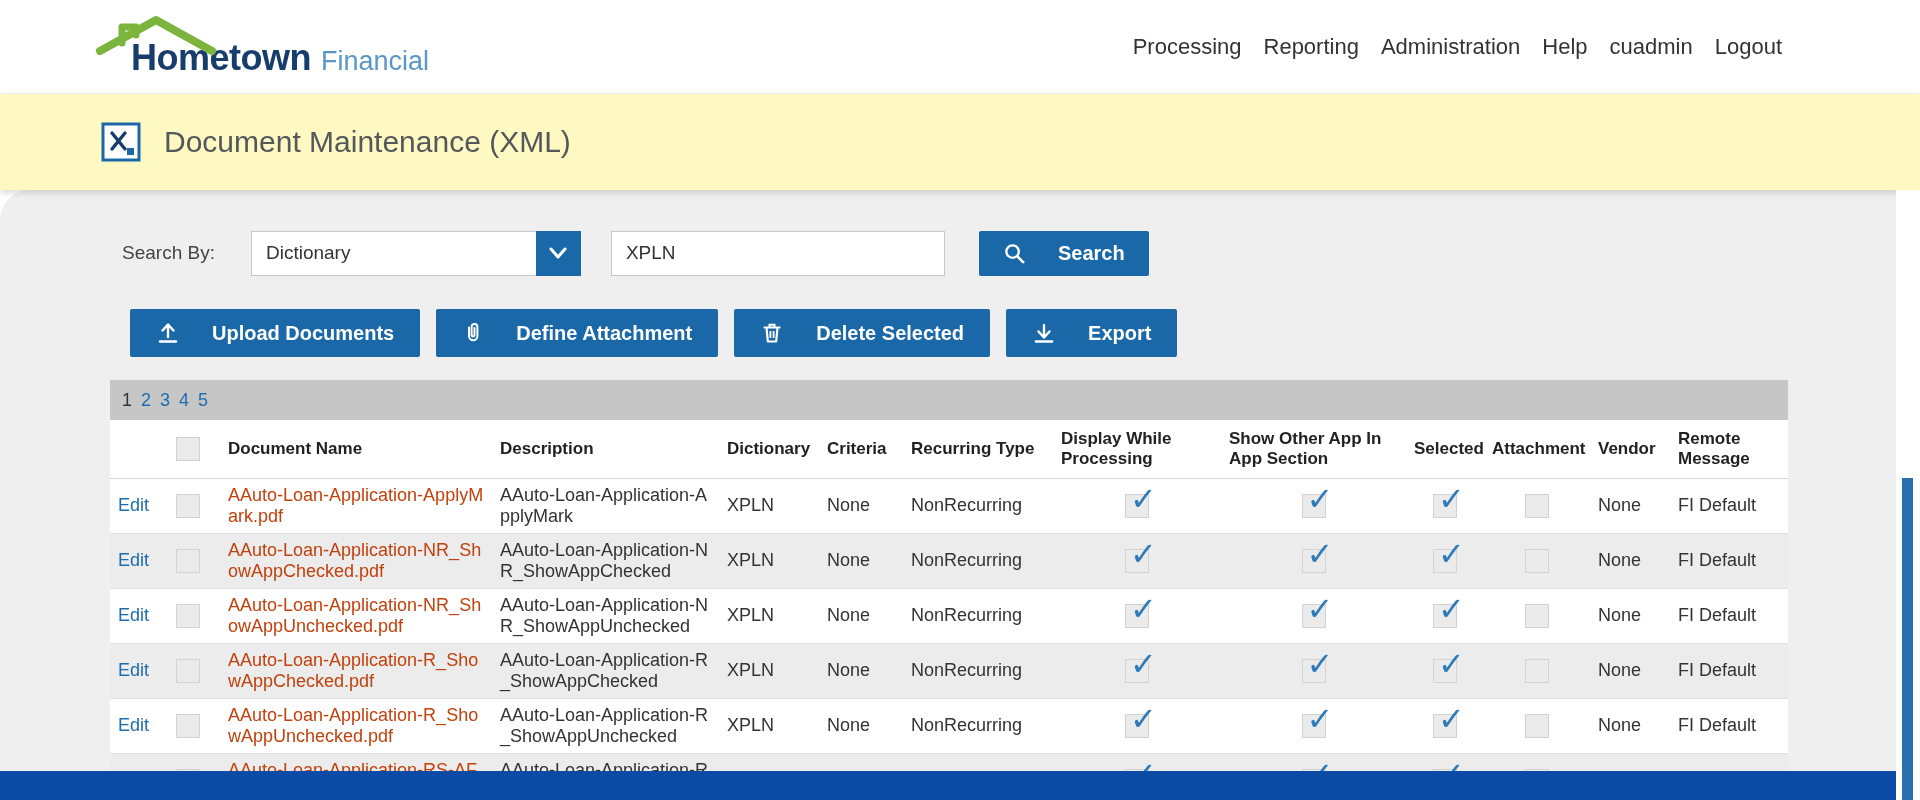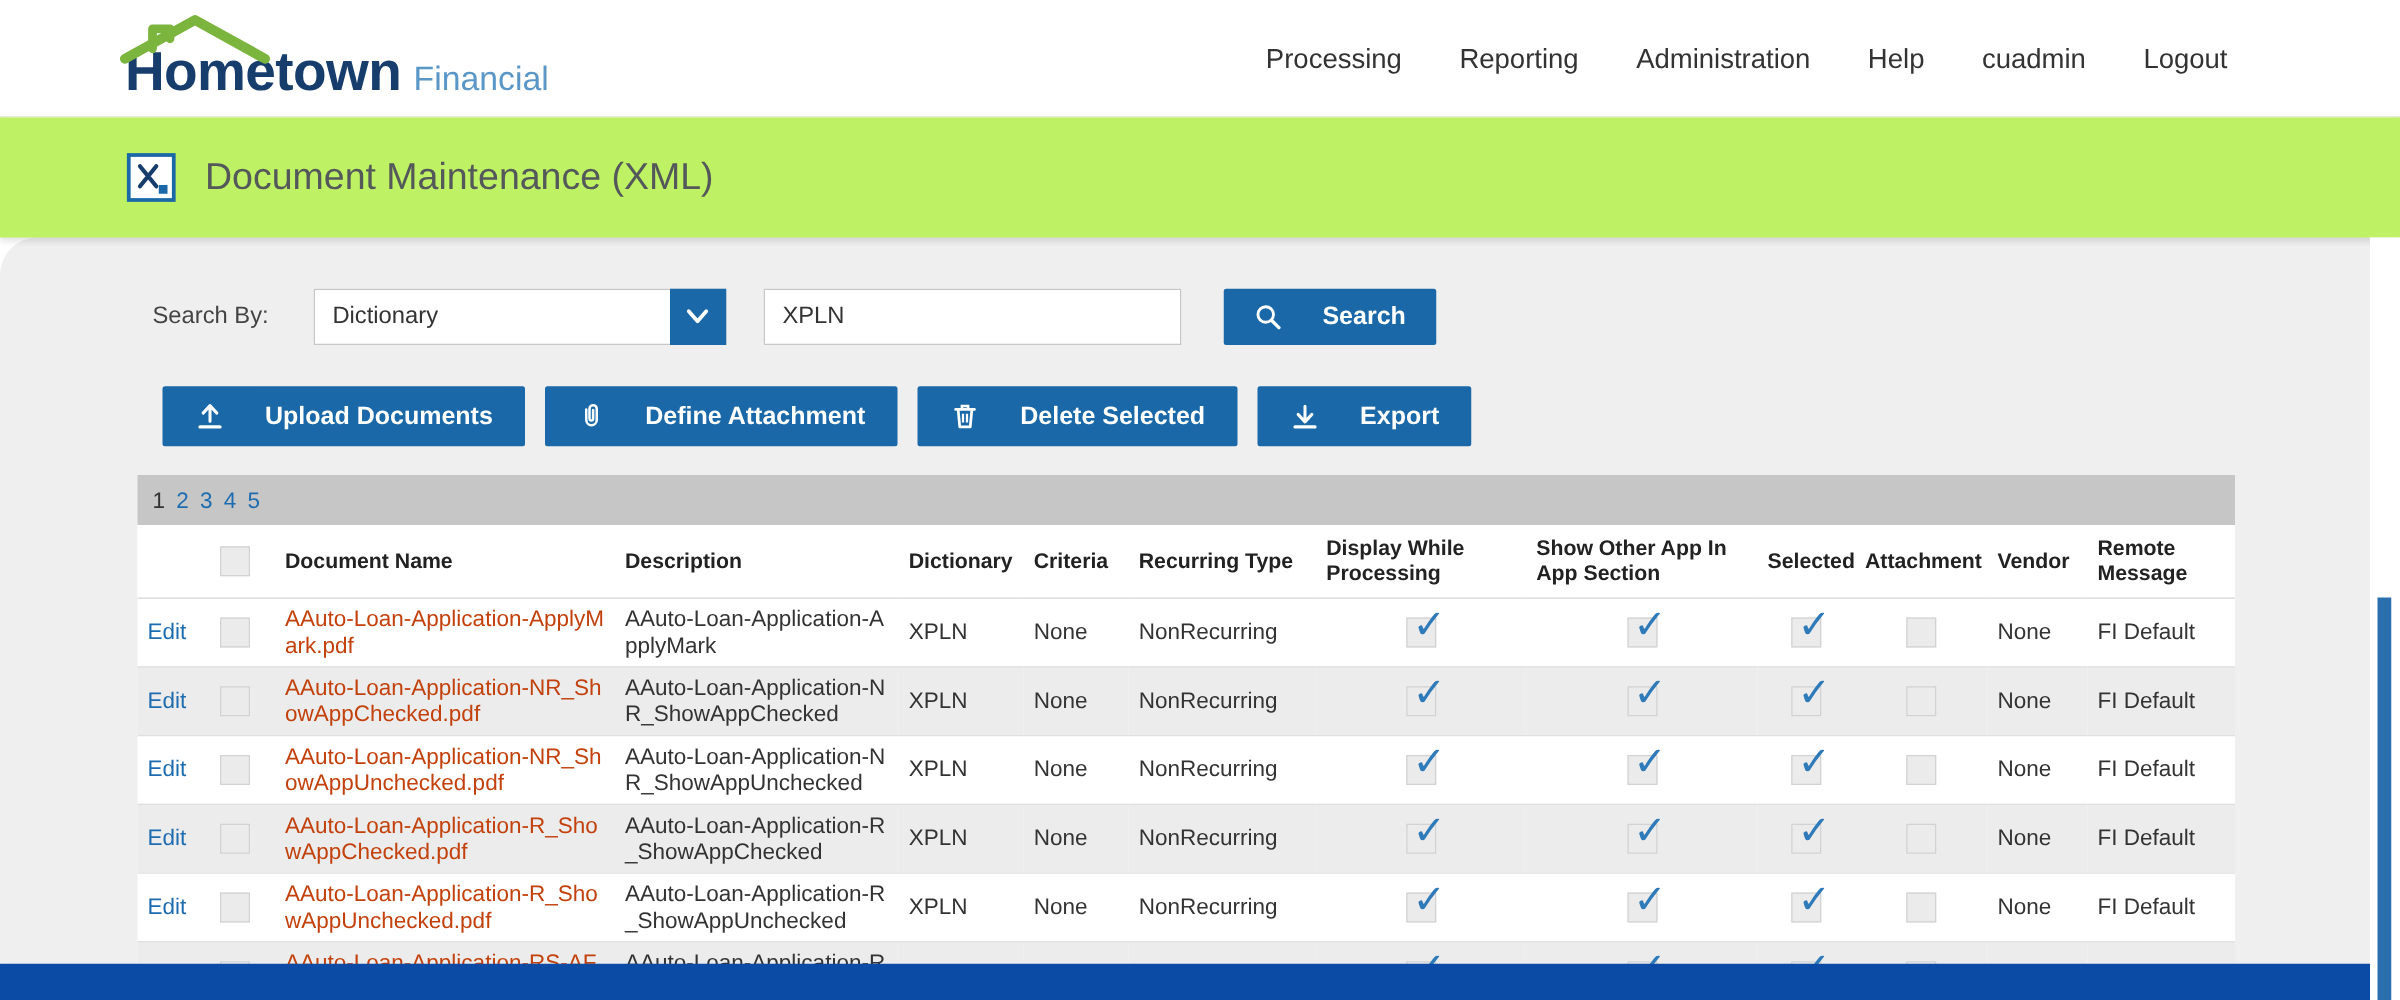--- a/index.html
+++ b/index.html
@@ -3,28 +3,28 @@
 <meta charset="utf-8">
 <style>
   html,body{margin:0;padding:0;background:#fff;font-family:"Liberation Sans",sans-serif;}
   .app{position:relative;width:1920px;height:800px;overflow:hidden;background:#fff;}
 
   
   .top-header{height:93px;display:flex;justify-content:space-between;align-items:center;
     padding:0 138px 0 100px;background:#fff;box-sizing:border-box;}
   .logo{position:relative;display:flex;align-items:baseline;padding-top:22px;cursor:pointer;}
   .roof-icon{position:absolute;top:-4px;left:-6px;width:180px;height:46px;}
-  .logo-primary{font-size:44px;font-weight:bold;color:#173d6d;letter-spacing:-0.5px;}
+  .logo-primary{font-size:36px;font-weight:bold;color:#173d6d;letter-spacing:-0.5px;margin-left:31px;}
   .logo-secondary{font-size:27px;font-weight:400;color:#5b97c6;margin-left:10px;}
-  .main-nav{display:flex;gap:46px;align-items:center;}
+  .main-nav{display:flex;gap:22px;align-items:center;}
   .nav-link{font-size:22px;color:#333;text-decoration:none;cursor:pointer;}
 
   
   .title-bar{height:97px;display:flex;justify-content:space-between;align-items:center;
-    padding:0 117px 0 100px;background:#bef264;border-top:1px solid #ececec;
+    padding:0 117px 0 100px;background:#fef9c3;border-top:1px solid #ececec;
     box-shadow:0 3px 6px rgba(0,0,0,0.14);position:relative;z-index:3;box-sizing:border-box;}
   .title-left{display:flex;align-items:center;gap:22px;}
   .doc-icon{width:42px;height:42px;display:inline-block;}
   .page-title{font-size:30px;font-weight:400;color:#54585a;margin:0;}
   .brand{font-size:34px;color:#2d7fc4;}
 
   
   .content{position:relative;height:610px;background:#efefef;overflow:hidden;border-radius:30px;}
 
   .search-row{display:flex;align-items:center;margin:40px 0 0 122px;height:46px;}

